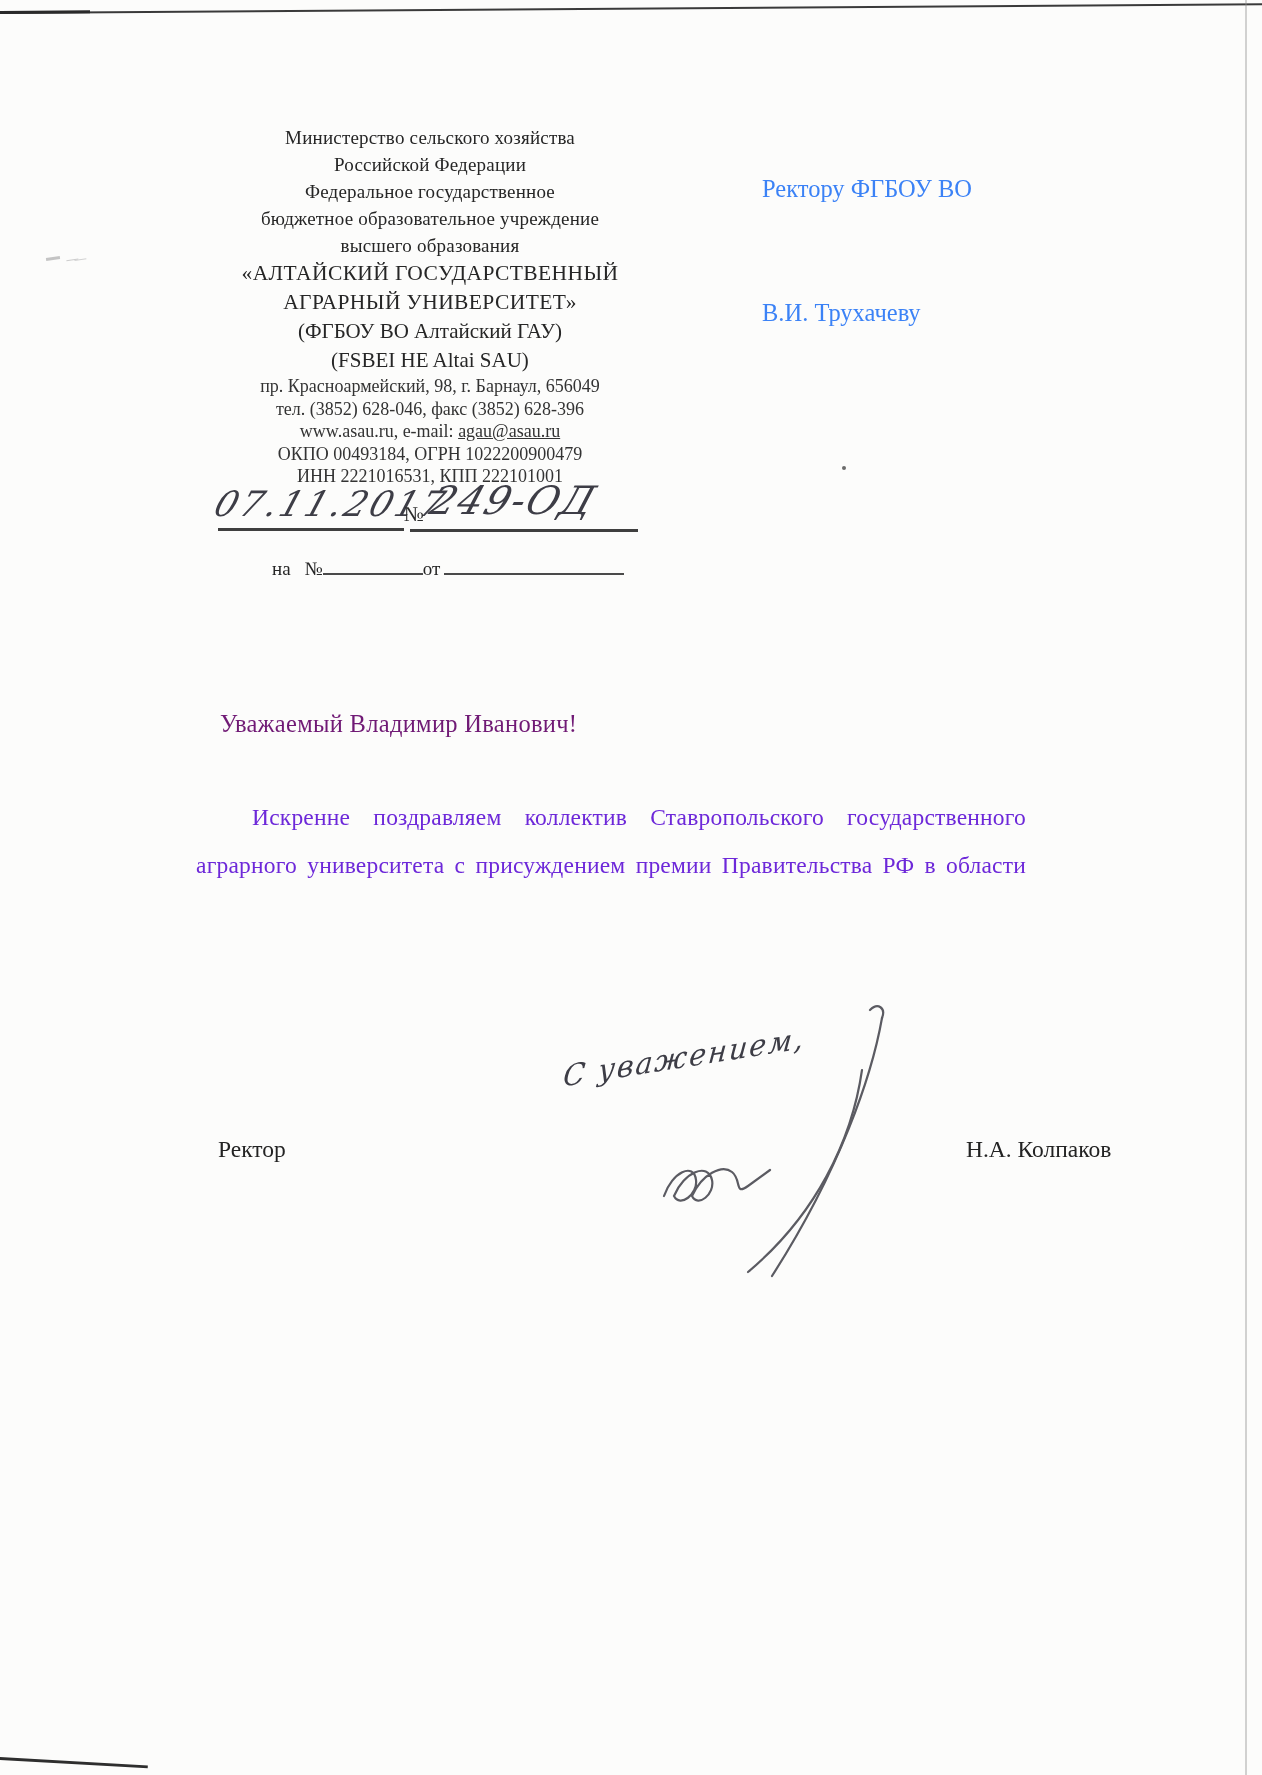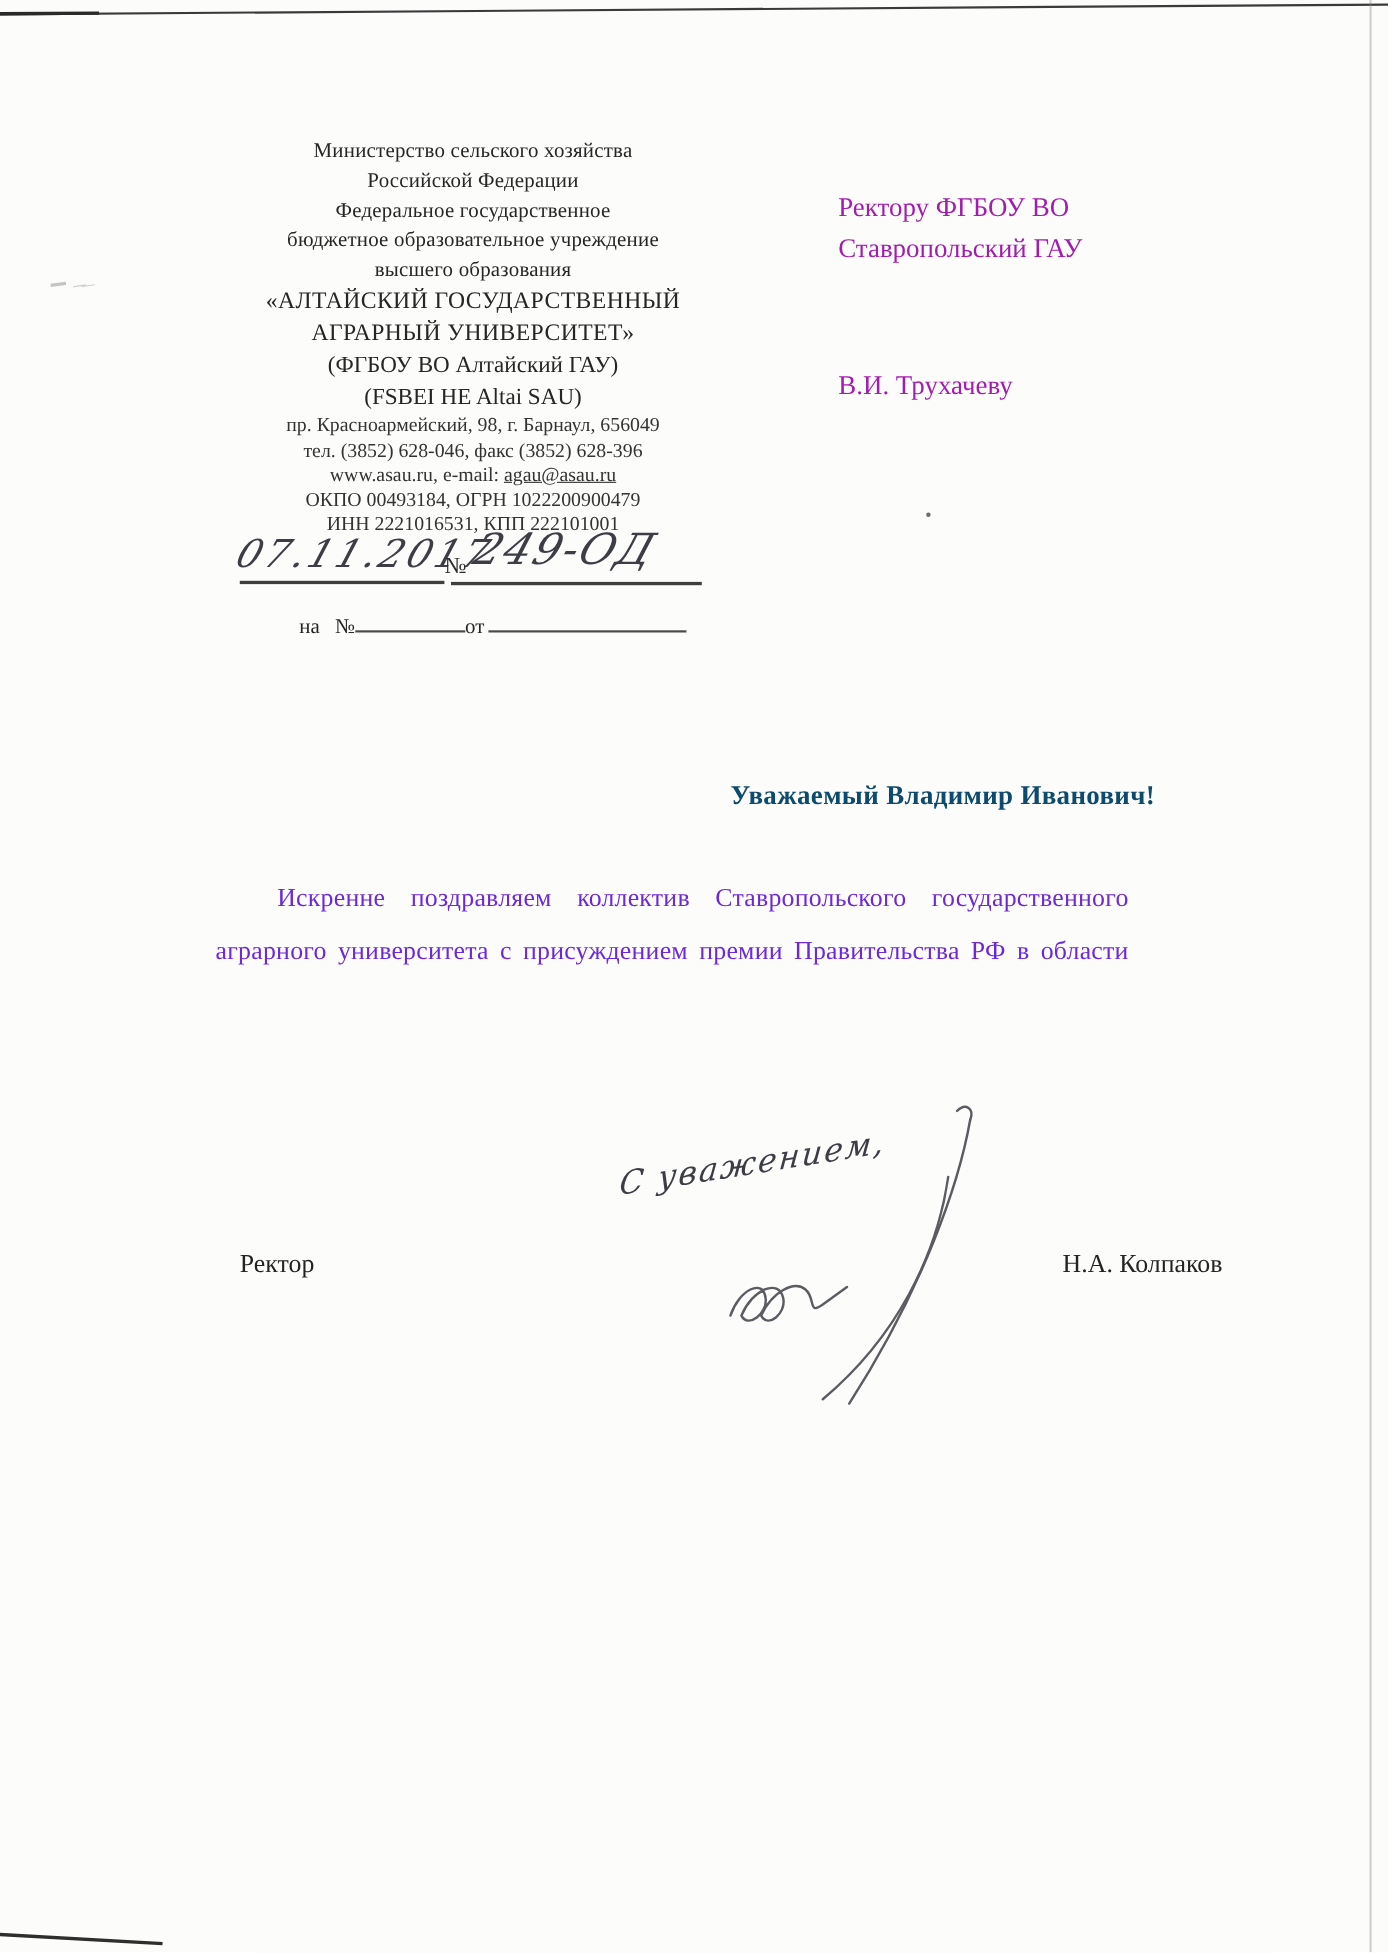--- a/index.html
+++ b/index.html
@@ -68,27 +68,27 @@
   .hw-underline-1 { position: absolute; left: 10px;  top: 40px; width: 186px; border-bottom: 3px solid #3f3f3f; }
   .hw-underline-2 { position: absolute; left: 202px; top: 41px; width: 228px; border-bottom: 3px solid #3f3f3f; }
 
   
   .ref-row { margin-top: 16px; text-align: left; font-size: 19px; padding-left: 64px; white-space: nowrap; }
   .ref-row .gap { display: inline-block; width: 14px; }
   .ref-blank-1 { display: inline-block; width: 100px; height: 15px; border-bottom: 2px solid #4a4a4a; }
   .ref-blank-2 { display: inline-block; width: 180px; height: 15px; border-bottom: 2px solid #4a4a4a; margin-left: 4px; }
 
   
-  .addressee { position: absolute; left: 762px; top: 170px; width: 360px; font-size: 24.5px; line-height: 38px; color: #a21caf; }
+  .addressee { position: absolute; left: 762px; top: 170px; width: 360px; font-size: 24.5px; line-height: 38px; color: #3b82f6; }
   .addressee-name { margin-top: 86px; }
 
   
   .salutation {
     position: absolute; left: 220px; top: 710px; width: 830px;
-    text-align: right; font-size: 24.5px; letter-spacing: 0.3px; color: #0c4a6e; font-weight: bold;
+    text-align: left; font-size: 24.5px; letter-spacing: 0.3px; color: #701a75;
   }
   .body-par { position: absolute; left: 196px; top: 793px; width: 830px; font-size: 23.5px; color: #6d28d9; }
   .body-line { line-height: 48px; letter-spacing: 0.2px; }
   .jline { text-align: justify; text-align-last: justify; }
   .jline-first { text-indent: 56px; }
   .jlast { text-align: left; }
 
   
   .closing-hw {
     position: absolute; left: 562px; top: 1040px; font-size: 29px;
@@ -133,21 +133,20 @@
       <span class="hw-underline-2"></span>
     </div>
 
     <div class="ref-row">
       <span>на</span><span class="gap"></span><span>№</span><span class="ref-blank-1"></span><span>от</span><span class="ref-blank-2"></span>
     </div>
   </div>
 
   <div class="addressee">
     <div>Ректору ФГБОУ ВО</div>
-    <div>Ставропольский ГАУ</div>
     <div class="addressee-name">В.И. Трухачеву</div>
   </div>
 
   <div class="salutation">Уважаемый Владимир Иванович!</div>
 
   <div class="body-par">
     <div class="body-line jline jline-first">Искренне поздравляем коллектив Ставропольского государственного</div>
     <div class="body-line jline">аграрного университета с присуждением премии Правительства РФ в области</div>
   </div>
 

